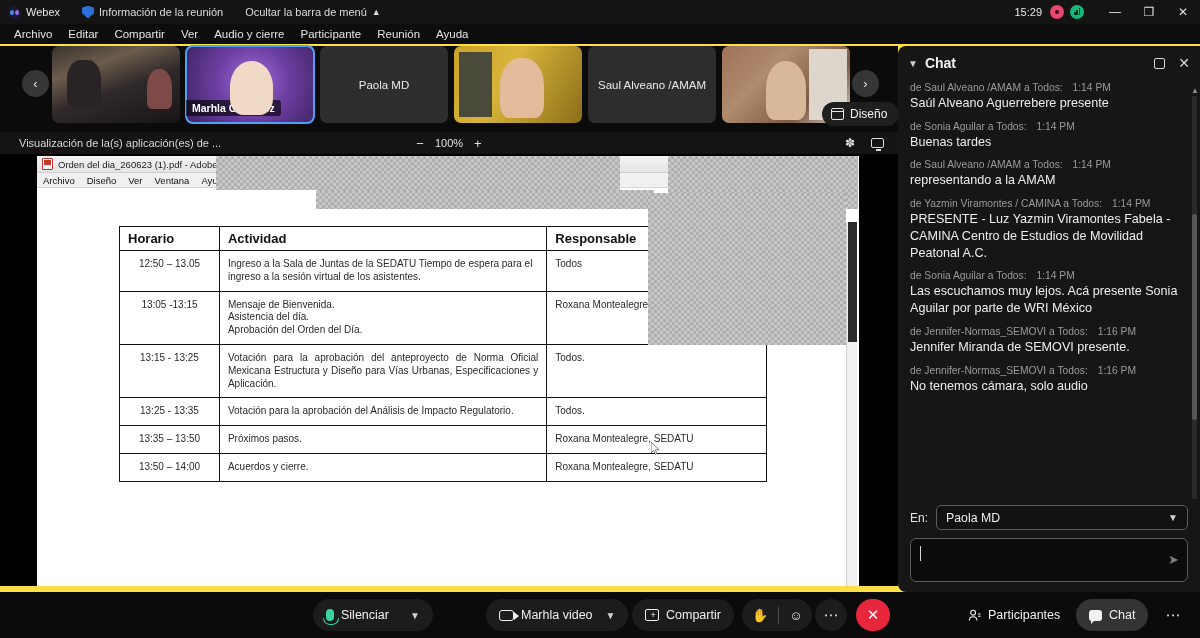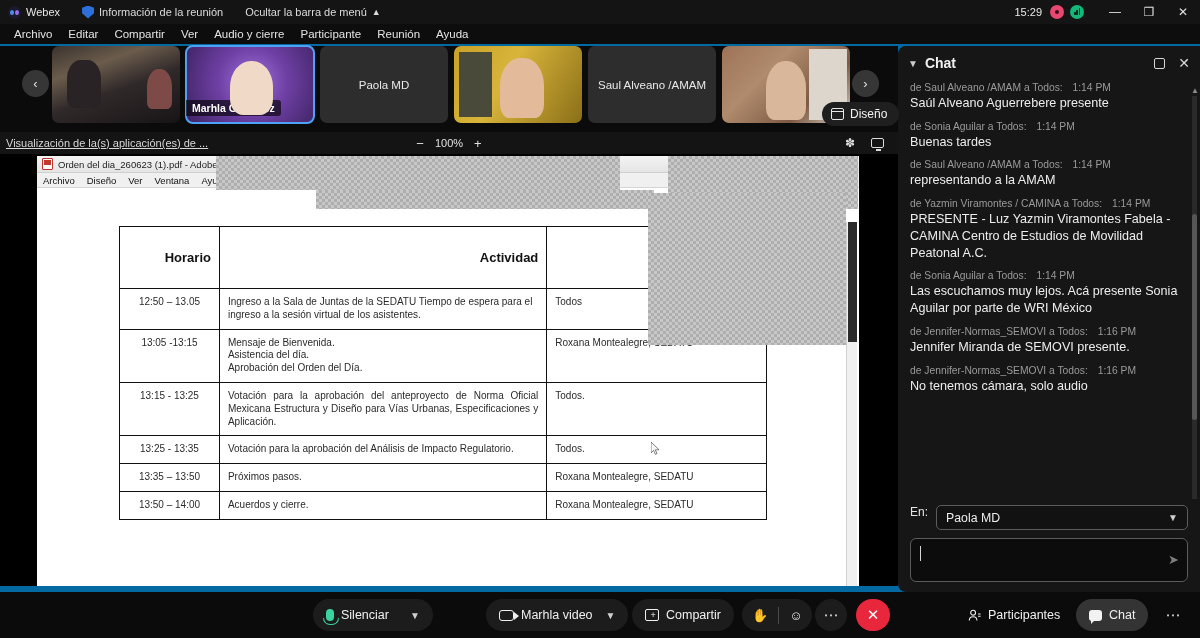--- a/index.html
+++ b/index.html
@@ -2,21 +2,21 @@
 <html><head>
 <meta charset="utf-8">
 <style>
   * { box-sizing: border-box; margin: 0; padding: 0; }
   html, body {
     width: 1200px; height: 638px;
     background: #000;
     font-family: "Liberation Sans", sans-serif;
     overflow: hidden;
   }
-  .app { position: relative; width: 1200px; height: 638px; background: #0369a1; }
+  .app { position: relative; width: 1200px; height: 638px; background: #fde047; }
 
   
   .titlebar {
     position: absolute; top: 0; left: 0; width: 1200px; height: 24px;
     background: #141414; display: flex; align-items: center;
   }
   .tb-logo { display:flex; align-items:center; gap:5px; margin-left:8px; }
   .webex-dot {
     width: 13px; height: 13px; border-radius: 50%;
     background: #1a1a2e; position: relative; display:inline-block;
@@ -96,21 +96,21 @@
     border-radius:14px; padding:5px 12px 5px 9px; display:flex;align-items:center;gap:6px;
   }
   .cal-ico { width:13px;height:12px;border:1.4px solid #e9e9e9;border-radius:2px;position:relative; }
   .cal-ico::before{content:"";position:absolute;left:-1.4px;top:1.5px;width:13px;height:1.4px;background:#e9e9e9;}
 
   
   .sharebar {
     position:absolute; top:132px; left:0; width:898px; height:22px; background:#141414;
     display:flex; align-items:center;
   }
-  .share-title { color:#d8d8d8; font-size:11px; margin-left:6px;text-decoration:underline; }
+  .share-title { color:#d8d8d8; font-size:11px; margin-left:19px; }
   .zoomgrp { position:absolute; left:50%; transform:translateX(-50%); display:flex;align-items:center;gap:11px;color:#e0e0e0;font-size:11px; }
   .zbtn { font-size:13px; line-height:1; }
   .share-icons { margin-left:auto; display:flex;align-items:center;gap:16px;margin-right:14px; }
   .pen-ico{color:#dcdcdc;font-size:12px;}
   .mon-ico{width:13px;height:10px;border:1.3px solid #dcdcdc;border-radius:2px;position:relative;}
   .mon-ico::after{content:"";position:absolute;left:4px;bottom:-3.5px;width:5px;height:2px;background:#dcdcdc;}
 
   
   .stage { position:absolute; top:154px; left:0; width:898px; height:432px; background:#000; overflow:hidden; }
   .docwin { position:absolute; left:37px; top:2px; width:822px; height:430px; background:#fff; }
@@ -123,21 +123,21 @@
   .doc-title-text{font-size:9.5px;color:#222;font-family:"Liberation Sans",sans-serif;}
   .doc-menu{height:15px;background:#f0f0f0;display:flex;align-items:center;gap:12px;padding-left:6px;border-bottom:1px solid #d5d5d5;}
   .doc-menu span{font-size:9.5px;color:#111;}
   .winbtns{position:absolute;right:2px;top:1px;display:flex;gap:2px;}
   .winbtns i{display:block;width:16px;height:13px;background:#dcdcdc;border:1px solid #a9a9a9;border-radius:2px;}
   .doc-page{position:absolute;left:0;top:33px;width:822px;height:397px;background:#fff;}
 
   
   .agenda { position:absolute; left:82px; top:37px; width:648px; border-collapse:collapse; }
   .agenda td, .agenda th { border:1.6px solid #111; vertical-align:top; padding:7px 8px; }
-  .agenda th { font-size:13px; font-weight:bold; color:#111; text-align:right; padding:23px 8px; }
+  .agenda th { font-size:13px; font-weight:bold; color:#111; text-align:left; padding:4px 8px; }
   .agenda td { font-size:10px; color:#2a2a2a; line-height:1.28; }
   .c-time { width:100px; text-align:center; white-space:nowrap; }
   .c-act { width:328px; }
   .c-act.just { text-align:justify; }
   .c-resp { width:220px; }
 
   .vscroll{position:absolute;right:2px;top:33px;width:11px;height:395px;background:#f0f0f0;border-left:1px solid #d0d0d0;}
   .vscroll i{position:absolute;left:1px;top:0;width:9px;height:120px;background:#2b2b2b;}
 
   
@@ -165,21 +165,21 @@
   .msg{margin-bottom:9px;}
   .meta{color:#9a9a9a;font-size:10.3px;margin-bottom:2px;}
   .meta .time{margin-left:7px;}
   .body-txt{color:#ededed;font-size:12.6px;line-height:1.33;}
   .chat-scroll{position:absolute;right:2px;top:6px;width:7px;height:432px;}
   .chat-scroll .track{position:absolute;top:10px;bottom:10px;left:1px;width:5px;background:#2a2a2a;}
   .chat-scroll .thumb{position:absolute;top:128px;left:1px;width:5px;height:206px;background:#565656;border-radius:3px;}
   .chat-scroll .ar{position:absolute;left:0;color:#8a8a8a;font-size:8px;}
 
   .chat-foot{padding:6px 12px 10px 12px;}
-  .to-row{display:flex;gap:8px;margin-bottom:8px;}
+  .to-row{display:flex;align-items:center;gap:8px;margin-bottom:8px;}
   .to-label{color:#e4e4e4;font-size:12px;}
   .to-select{
     flex:1;height:25px;background:#121212;border:1px solid #5c5c5c;border-radius:5px;
     display:flex;align-items:center;padding:0 9px;color:#ededed;font-size:12.3px;
   }
   .to-select .cv{margin-left:auto;font-size:10px;color:#cfcfcf;}
   .input-wrap{
     height:44px;background:#0c0c0c;border:1px solid #5c5c5c;border-radius:6px;
     display:flex;align-items:flex-start;padding:7px 8px 0 9px;position:relative;
   }

